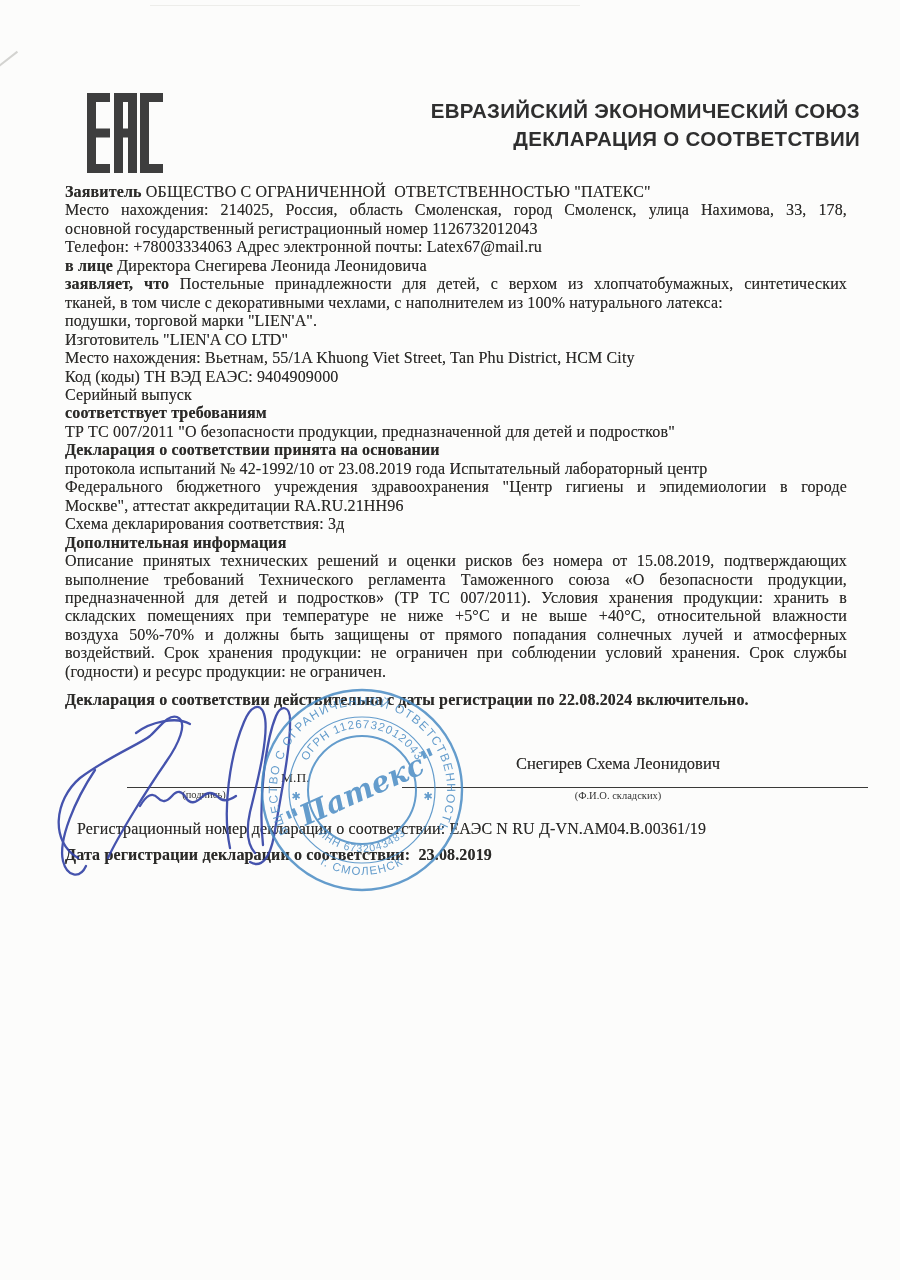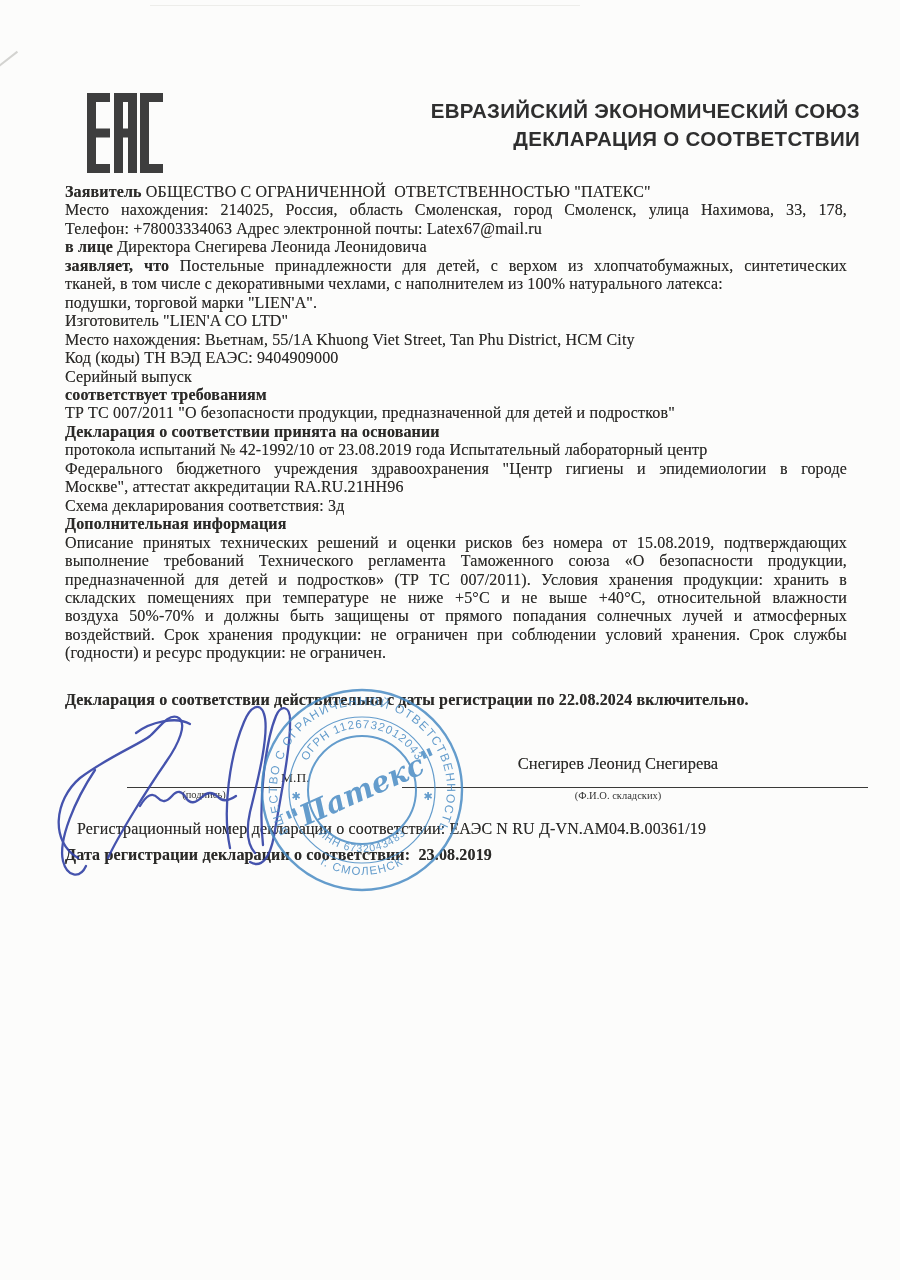--- a/index.html
+++ b/index.html
@@ -69,20 +69,21 @@
   </svg>
 
   <div class="header">
     <div>ЕВРАЗИЙСКИЙ ЭКОНОМИЧЕСКИЙ СОЮЗ</div>
     <div>ДЕКЛАРАЦИЯ О СООТВЕТСТВИИ</div>
   </div>
 
   <div class="doc-body" id="doc-body">
       <div class="line"><span class="b">Заявитель</span><span> ОБЩЕСТВО С ОГРАНИЧЕННОЙ  ОТВЕТСТВЕННОСТЬЮ "ПАТЕКС"</span></div>
       <div class="line justify"><span>Место нахождения: 214025, Россия, область Смоленская, город Смоленск, улица Нахимова, 33, 178,</span></div>
+      <div class="line"><span>основной государственный регистрационный номер 1126732012043</span></div>
       <div class="line"><span>Телефон: +78003334063 Адрес электронной почты: Latex67@mail.ru</span></div>
       <div class="line"><span class="b">в лице</span><span> Директора Снегирева Леонида Леонидовича</span></div>
       <div class="line justify"><span class="b">заявляет, что</span><span> Постельные принадлежности для детей, с верхом из хлопчатобумажных, синтетических</span></div>
       <div class="line"><span>тканей, в том числе с декоративными чехлами, с наполнителем из 100% натурального латекса:</span></div>
       <div class="line"><span>подушки, торговой марки "LIEN'A".</span></div>
       <div class="line"><span>Изготовитель "LIEN'A CO LTD"</span></div>
       <div class="line"><span>Место нахождения: Вьетнам, 55/1A Khuong Viet Street, Tan Phu District, HCM City</span></div>
       <div class="line"><span>Код (коды) ТН ВЭД ЕАЭС: 9404909000</span></div>
       <div class="line"><span>Серийный выпуск</span></div>
       <div class="line"><span class="b">соответствует требованиям</span></div>
@@ -101,21 +102,21 @@
       <div class="line justify"><span>воздействий. Срок хранения продукции: не ограничен при соблюдении условий хранения. Срок службы</span></div>
       <div class="line"><span>(годности) и ресурс продукции: не ограничен.</span></div>
     </div>
 
   <div class="validity">Декларация о соответствии действительна с даты регистрации по 22.08.2024 включительно.</div>
 
   <div class="sig-line-left"></div>
   <div class="sig-caption-left">(подпись)</div>
   <div class="mp-label">М.П.</div>
   <div class="sig-line-right"></div>
-  <div class="declarant-name">Снегирев Леонид Снегирева</div>
+  <div class="declarant-name">Снегирев Схема Леонидович</div>
   <div class="declarant-caption">(Ф.И.О. складских)</div>
 
   <div class="reg-line">Регистрационный номер декларации о соответствии: ЕАЭС N RU Д-VN.АМ04.В.00361/19</div>
   <div class="date-line">Дата регистрации декларации о соответствии:  23.08.2019</div>
 
   <svg class="ink-overlay" viewBox="0 0 900 1280">
 
     <g class="signature-group" id="signature-group" fill="none" stroke="currentColor" stroke-width="2.3" stroke-linecap="round" style="color: rgb(50, 65, 165);">
       <path d="M 78 858 C 50 842 54 800 80 778 C 108 757 140 744 150 736 C 160 727 168 714 177 717 C 189 722 178 745 166 762 C 148 788 118 836 108 858"></path>
       <path d="M 95 770 C 75 800 58 840 63 861 C 67 877 80 879 86 866"></path>

